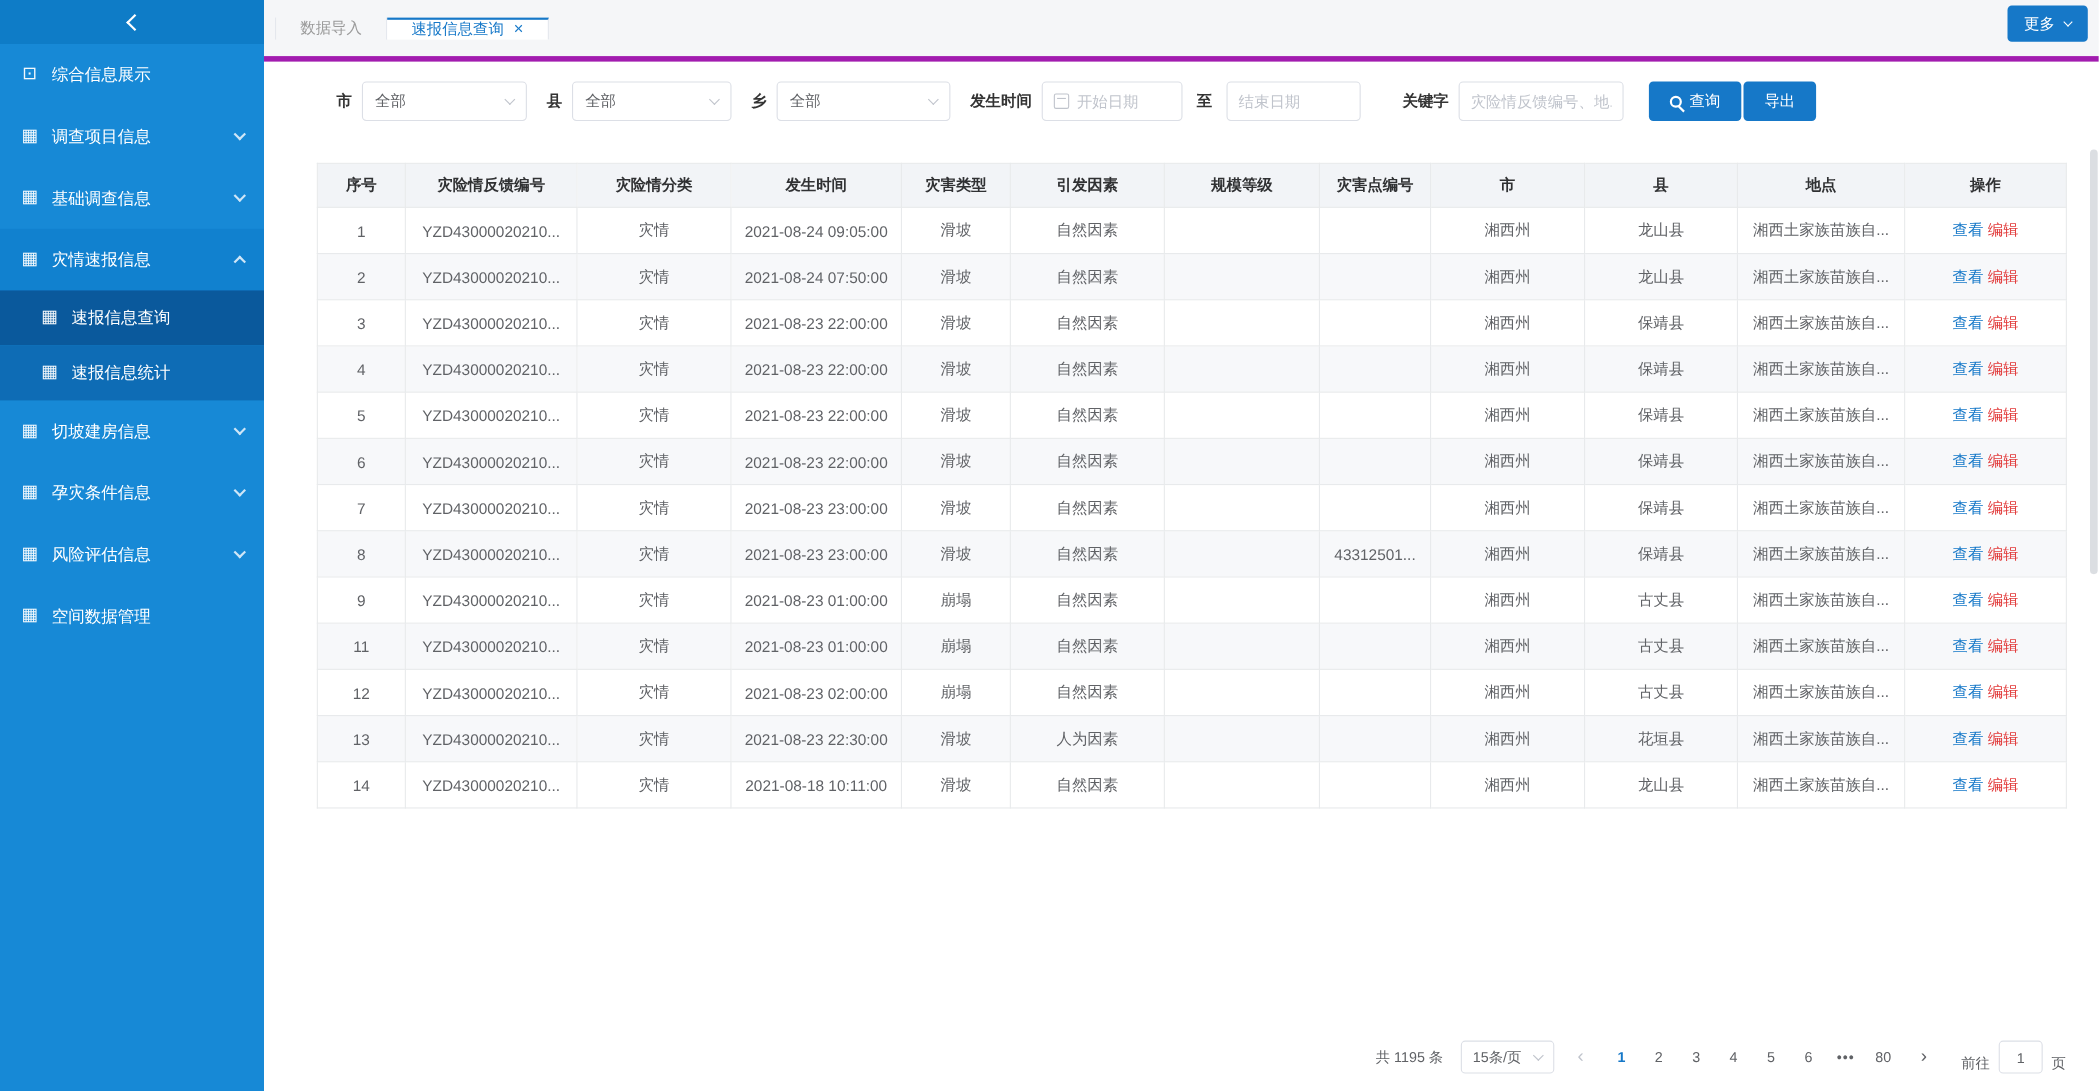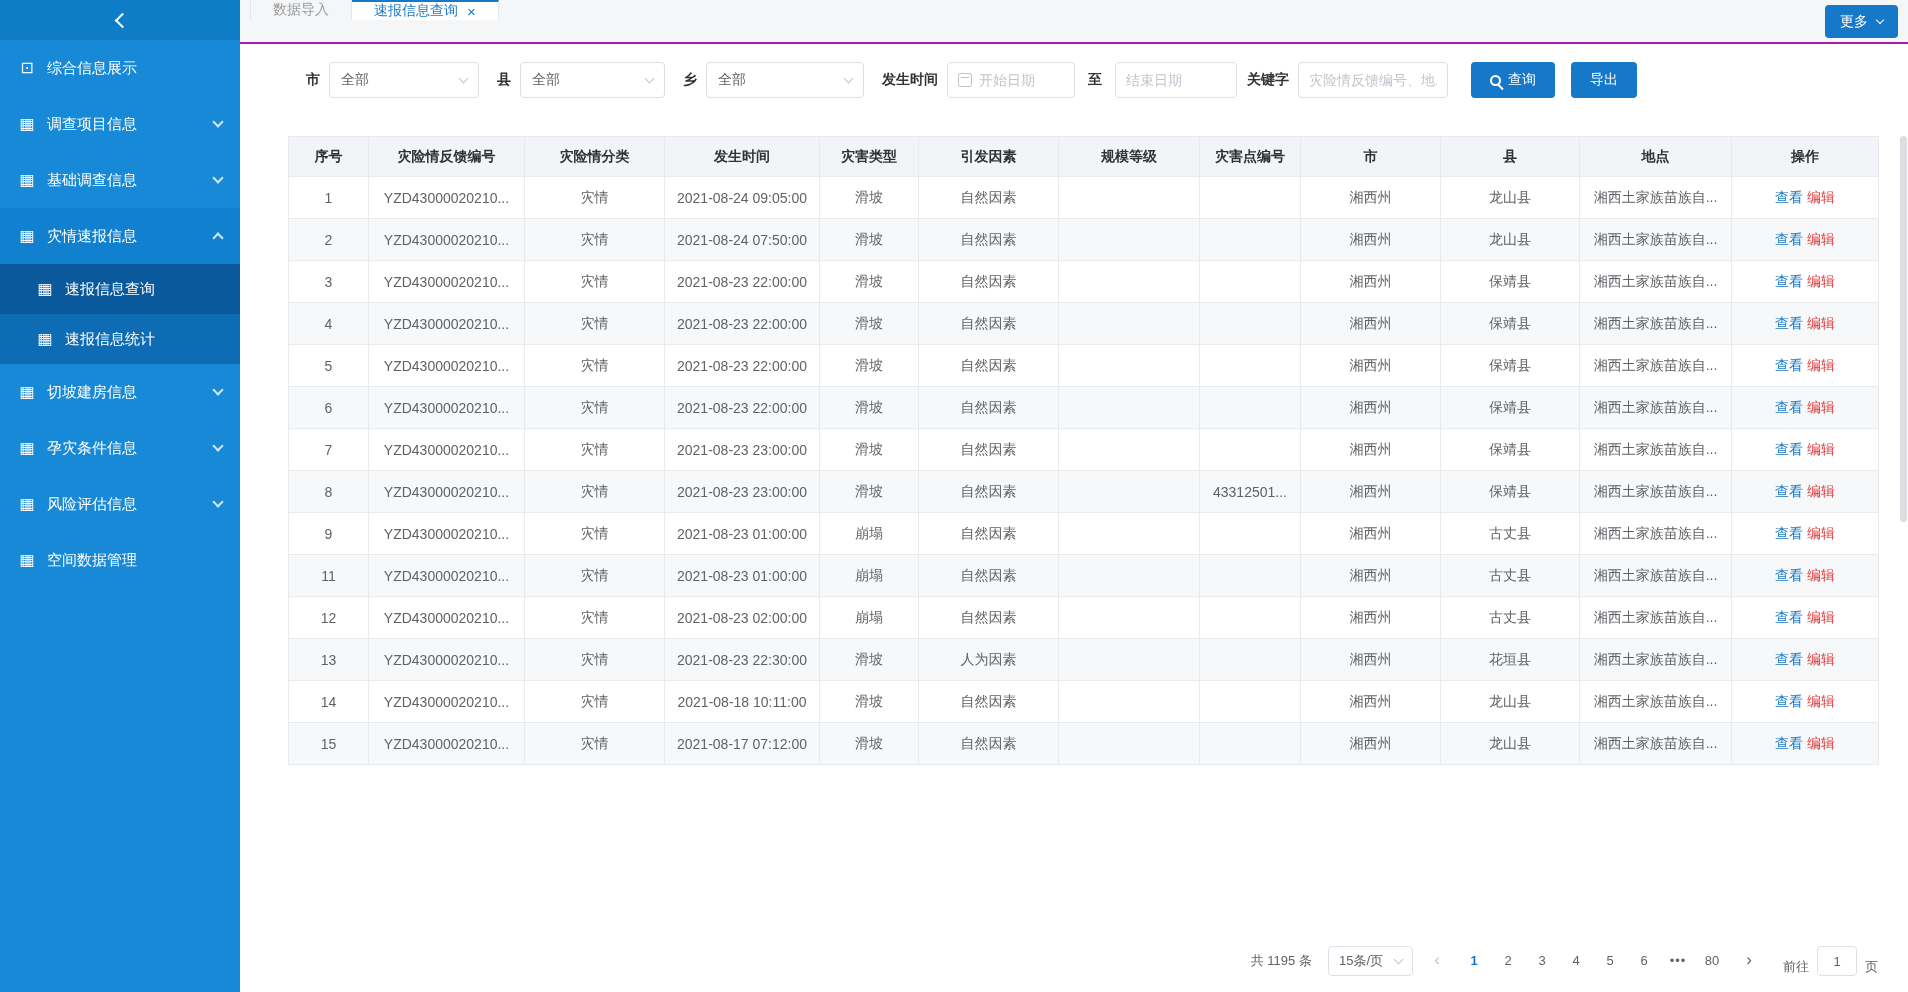--- a/index.html
+++ b/index.html
@@ -29,21 +29,21 @@
   .submenu-item.active{background:var(--submenu-active)}
   .chev{width:8px;height:8px;border-right:2px solid #cfe6f7;border-bottom:2px solid #cfe6f7;display:inline-block;flex-shrink:0}
   .chev-down{transform:rotate(45deg);margin-top:-4px}
   .chev-up{transform:rotate(-135deg);margin-top:4px}
   .chev-left{width:11px;height:11px;border-color:#fff;transform:rotate(135deg);margin-left:4px}
   .chev.gray{border-color:#c0c4cc;border-width:1.5px;width:7px;height:7px}
   .chev.white-s{border-color:#fff;border-width:1.5px;width:6px;height:6px}
 
   
   .main{flex:1;min-width:0;display:flex;flex-direction:column;position:relative;background:#fff}
-  .tabbar{height:44px;background:#f5f6f8;border-bottom:2px solid #a21caf;display:flex;align-items:flex-start;position:relative;flex-shrink:0}
+  .tabbar{height:56px;background:#f5f6f8;border-bottom:5px solid #a21caf;display:flex;align-items:center;position:relative;flex-shrink:0}
   #tabs{display:flex;margin-left:10px}
   .tab{display:flex;align-items:center;gap:9px;padding:0 22px;font-size:14px;color:#9a9a9a;border-right:1px solid #e4e7ed;cursor:pointer}
   .tab:first-child{border-left:1px solid #e4e7ed}
   .tab.active{background:#fff;color:var(--primary);border-top:2px solid var(--primary)}
   .tab-close{font-size:15px;color:var(--primary);line-height:1}
   .more-btn{position:absolute;right:10px;top:5px;height:33px;background:var(--primary);color:#fff;border:none;border-radius:4px;padding:0 15px;display:flex;align-items:center;gap:9px;font-size:14px;cursor:pointer;font-family:inherit}
 
   .content{flex:1;min-height:0;display:flex;flex-direction:column;padding:18px 30px 12px 48px;background:#fff}
 
   
@@ -51,21 +51,21 @@
   .fgroup{display:flex;align-items:center;gap:9px;margin-right:18px}
   .flabel{font-weight:700;color:#333;font-size:14px;white-space:nowrap}
   .select{height:36px;border:1px solid #dcdfe6;border-radius:4px;background:#fff;display:flex;align-items:center;justify-content:space-between;padding:0 11px;color:#606266;cursor:pointer;font-size:14px}
   .dateinput{height:36px;border:1px solid #dcdfe6;border-radius:4px;background:#fff;display:flex;align-items:center;gap:7px;padding:0 10px}
   .dateinput input{border:none;outline:none;width:100%;font-size:14px;color:#606266;font-family:inherit;background:transparent}
   .kw input{height:36px;width:150px;border:1px solid #dcdfe6;border-radius:4px;padding:0 10px;font-size:14px;color:#606266;outline:none;font-family:inherit}
   input::placeholder{color:#c0c4cc}
   .to-label{color:#333;font-weight:700;margin:0 4px}
   .btn{height:36px;background:var(--primary);color:#fff;border:none;border-radius:4px;padding:0 19px;font-size:14px;display:flex;align-items:center;gap:7px;cursor:pointer;font-family:inherit}
   .btn-search{margin-left:23px}
-  .btn-export{margin-left:16px}
+  .btn-export{margin-left:2px}
   .icon-search{width:11px;height:11px;border:2px solid #fff;border-radius:50%;position:relative;display:inline-block;flex-shrink:0}
   .icon-search::after{content:"";position:absolute;right:-5px;bottom:-4px;width:7px;height:2px;background:#fff;transform:rotate(45deg)}
   .icon-cal{width:14px;height:14px;border:1px solid #c0c4cc;border-radius:2px;position:relative;display:inline-block;flex-shrink:0}
   .icon-cal::before{content:"";position:absolute;top:3px;left:2px;right:2px;height:1px;background:#c0c4cc}
 
   
   .table-wrap{width:1590px}
   table{border-collapse:collapse;table-layout:fixed;width:1590px}
   th{height:40px;background:#f2f4f7;border:1px solid var(--border);font-weight:700;color:#303133;font-size:14px;text-align:center;padding:0 8px;white-space:nowrap;overflow:hidden;text-overflow:ellipsis}
   td{height:42px;border:1px solid var(--border);color:#606266;font-size:14px;text-align:center;padding:0 8px;white-space:nowrap;overflow:hidden;text-overflow:ellipsis;background:#fff}
@@ -195,21 +195,21 @@
           <span class="flabel">发生时间</span>
           <div class="dateinput" style="width:128px">
             <span class="icon-cal"></span>
             <input type="text" placeholder="开始日期" style="">
           </div>
           <span class="to-label">至</span>
           <div class="dateinput" style="width:122px">
             <input type="text" placeholder="结束日期" style="">
           </div>
         </div>
-        <div class="fgroup" style="margin-left:10px;margin-right:0">
+        <div class="fgroup" style="margin-left:38px;margin-right:0">
           <span class="flabel">关键字</span>
           <span class="kw"><input type="text" placeholder="灾险情反馈编号、地..." style=""></span>
         </div>
         <button class="btn btn-search">
           <span class="icon-search"></span>
           <span>查询</span>
         </button>
         <button class="btn btn-export">
           <span>导出</span>
         </button>
@@ -423,34 +423,20 @@
                 <td>2021-08-18 10:11:00</td>
                 <td>滑坡</td>
                 <td>自然因素</td>
                 <td></td>
                 <td></td>
                 <td>湘西州</td>
                 <td>龙山县</td>
                 <td>湘西土家族苗族自...</td>
                 <td class="op-cell"><a class="link-view">查看</a><a class="link-edit">编辑</a></td>
               </tr>
-              <tr>
-                <td>15</td>
-                <td>YZD43000020210...</td>
-                <td>灾情</td>
-                <td>2021-08-17 07:12:00</td>
-                <td>滑坡</td>
-                <td>自然因素</td>
-                <td></td>
-                <td></td>
-                <td>湘西州</td>
-                <td>龙山县</td>
-                <td>湘西土家族苗族自...</td>
-                <td class="op-cell"><a class="link-view">查看</a><a class="link-edit">编辑</a></td>
-              </tr>
             </tbody>
         </table>
       </div>
 
       <div class="pagination">
         <span class="pg-total">共 1195 条</span>
         <div class="psize">
           <span>15条/页</span>
           <span class="chev chev-down gray"></span>
         </div>

